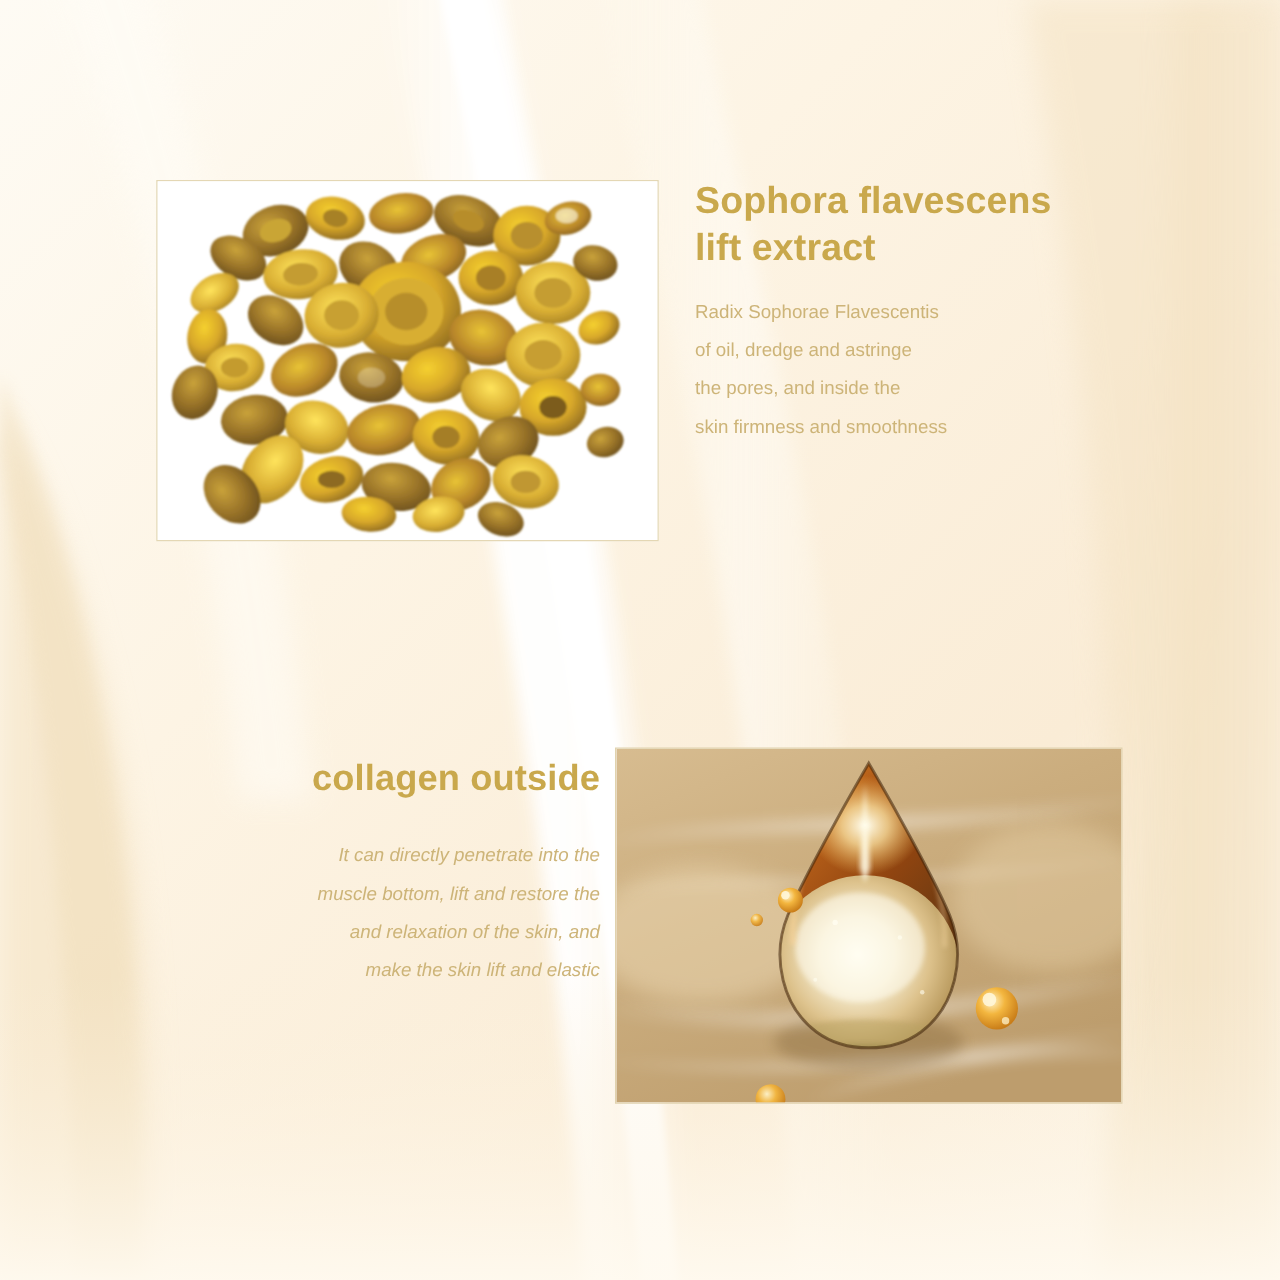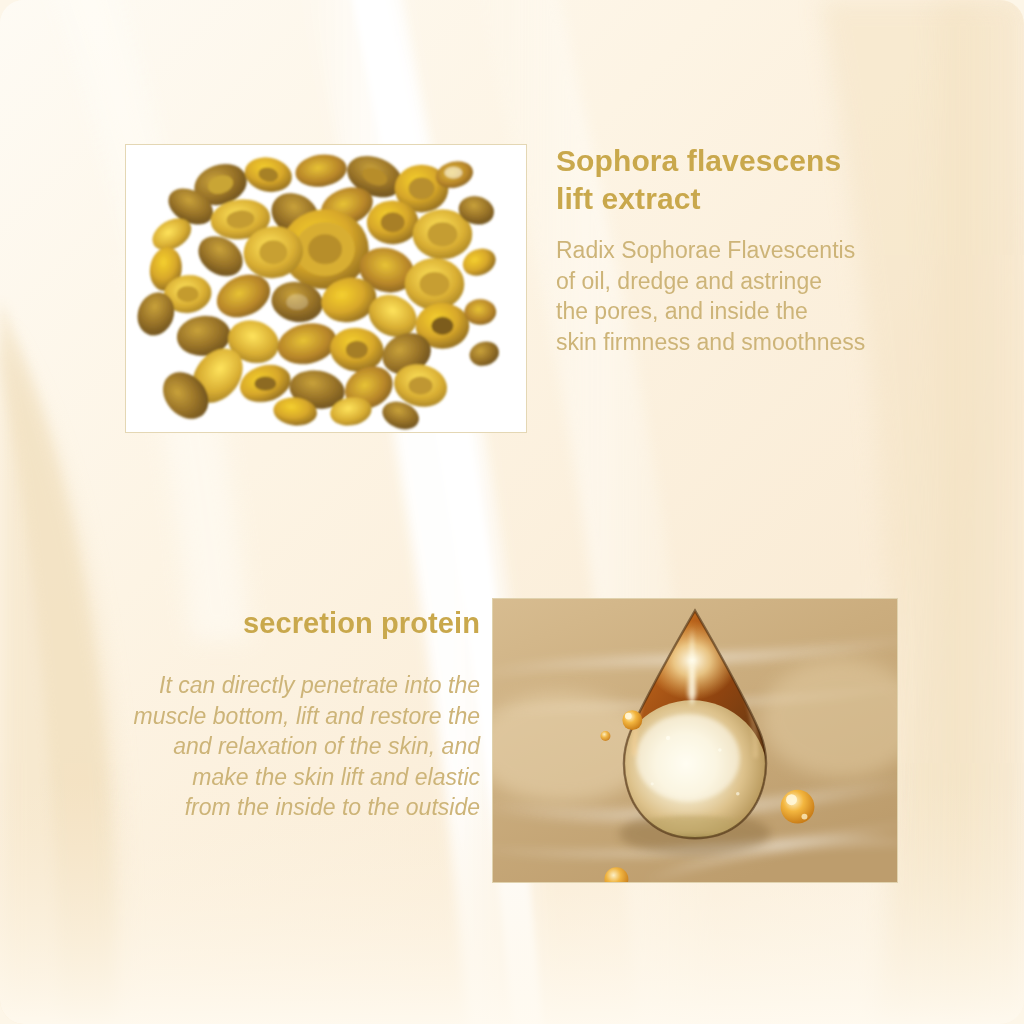--- a/index.html
+++ b/index.html
@@ -14,21 +14,20 @@
     font-family: "Liberation Sans", sans-serif;
     background: #fdf6e8;
   }
 
   #poster {
     position: relative;
     width: 1024px;
     height: 1024px;
     overflow: hidden;
     background: linear-gradient(160deg, #fefaf1 0%, #fdf5e6 25%, #fbeedb 55%, #fdf6ea 80%, #fefbf4 100%);
-    border-radius: 24px;
   }
 
   
   .bg-layer { position: absolute; inset: 0; overflow: hidden; pointer-events: none; }
   .bg-layer svg { position: absolute; inset: 0; width: 1024px; height: 1024px; display: block; }
 
   
   .block { position: absolute; }
 
   
@@ -44,21 +43,21 @@
 
   .heading {
     font-weight: bold;
     color: #c9a84c;
     letter-spacing: 0.1px;
   }
   #sec1-text .heading { font-size: 30px; line-height: 38px; }
 
   .body-copy {
     color: #cdb478;
-    font-size: 23px;
+    font-size: 15px;
     line-height: 30.5px;
   }
   #sec1-text .body-copy { margin-top: 17px; }
 
   
   #sec2-photo {
     left: 492px; top: 598px; width: 406px; height: 285px;
     border: 1px solid #e0d2ae;
     overflow: hidden;
   }
@@ -248,28 +247,27 @@
     <div class="body-copy">
       <span class="line">Radix Sophorae Flavescentis</span>
       <span class="line">of oil, dredge and astringe</span>
       <span class="line">the pores, and inside the</span>
       <span class="line">skin firmness and smoothness</span>
     </div>
   </div>
 
   <div class="block" id="sec2-text">
     <div class="heading">
-      <span class="line">secretion protein</span>
+      <span class="line">collagen outside</span>
     </div>
     <div class="body-copy">
       <span class="line">It can directly penetrate into the</span>
       <span class="line">muscle bottom, lift and restore the</span>
       <span class="line">and relaxation of the skin, and</span>
       <span class="line">make the skin lift and elastic</span>
-      <span class="line">from the inside to the outside</span>
     </div>
   </div>
 
   <div class="block" id="sec2-photo">
     <svg viewBox="0 0 406 285" preserveAspectRatio="xMidYMid slice" xmlns="http://www.w3.org/2000/svg" aria-hidden="true">
       <defs>
         <linearGradient id="dBg" x1="0" y1="0" x2="0.6" y2="1">
           <stop offset="0%" stop-color="#d7bc90"></stop>
           <stop offset="45%" stop-color="#cbad7e"></stop>
           <stop offset="100%" stop-color="#bd9d6d"></stop>

